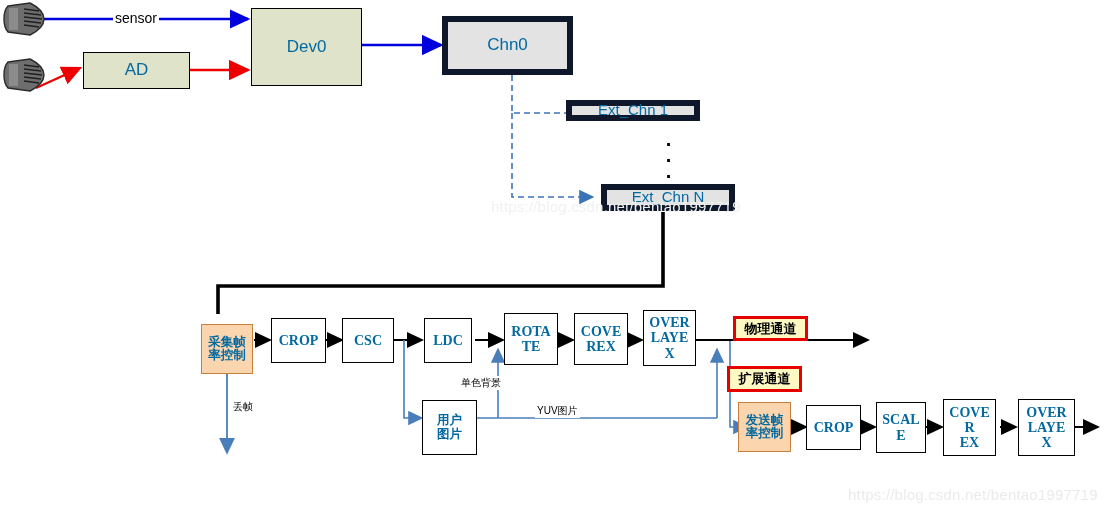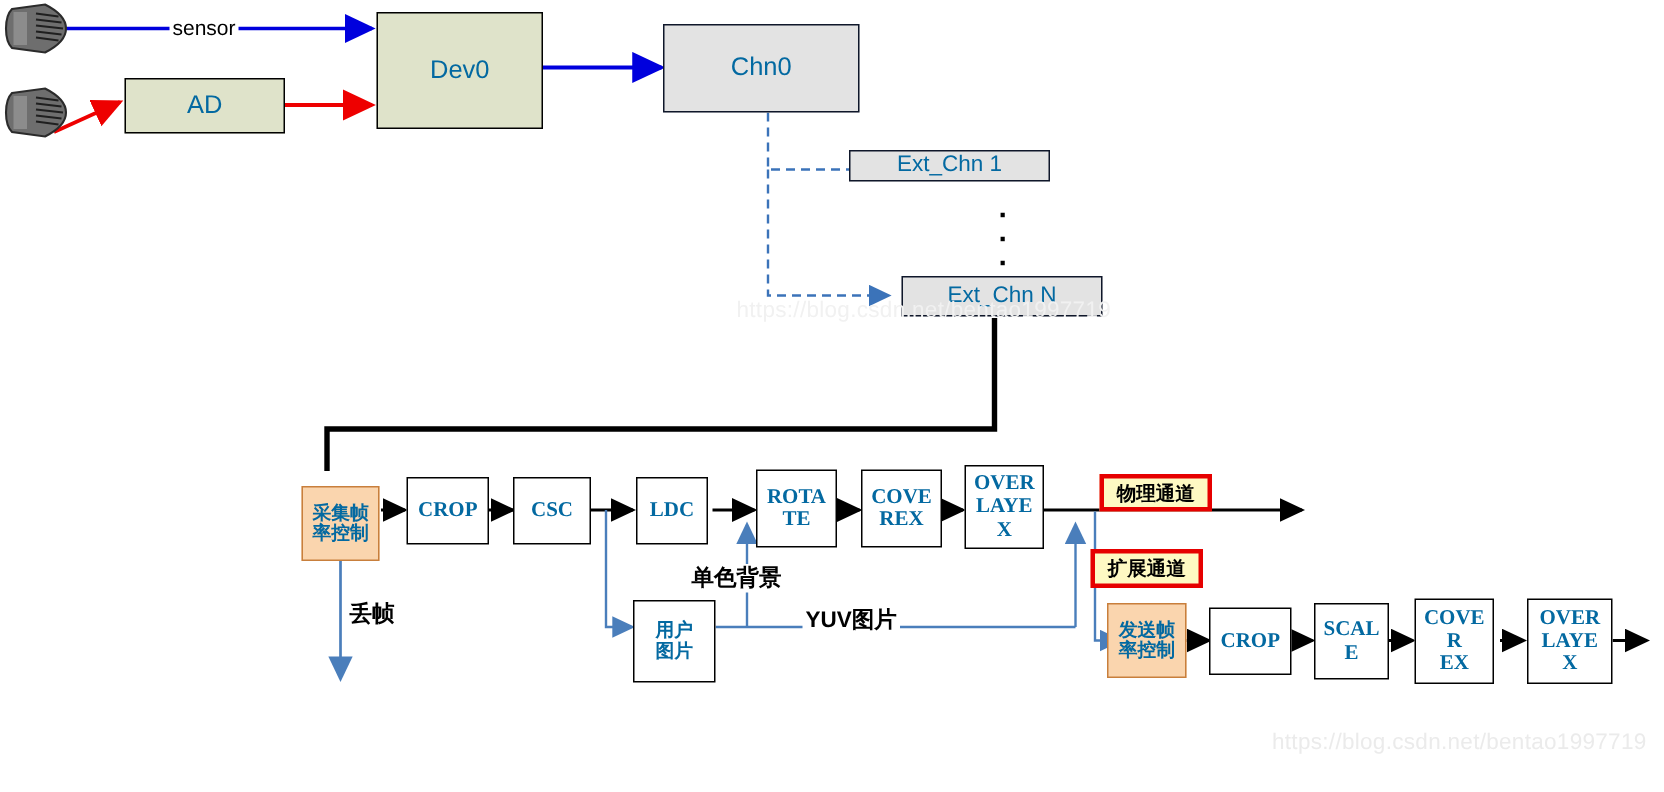--- a/index.html
+++ b/index.html
@@ -30,34 +30,34 @@
     align-items: center;
     justify-content: center;
     text-align: center;
     line-height: 1.08;
     color: #0369a1;
     background: #ffffff;
     border: 1.6px solid #000000;
   }
   .node span { display: block; width: 100%; }
   .fill-olive { background: #dfe3ca; border: 1px solid #000000; }
-  .fill-gray  { background: #e3e3e3; border: 1px solid #0f172a; }
+  .fill-gray  { background: #e3e3e3; border: 6px solid #0f172a; }
   .fill-orange{ background: #fad5ae; border: 1.4px solid #c87f3c; }
   .big-label  { font-size: 17px; }
   .proc       { font-size: 14px; font-weight: 700; font-family: "Liberation Serif", serif; }
   .cn-small   { font-size: 12.5px; font-weight: 700; }
   .extchn     { font-size: 15px; }
 
   .flat-label {
     position: absolute;
     color: #000000;
     white-space: nowrap;
   }
   .edge-label { font-size: 14px; background: #ffffff; padding: 0 2px; }
-  .cn-label   { font-size: 15px; font-weight: 700; background: #ffffff; padding: 0 2px; }
+  .cn-label   { font-size: 10px; font-weight: 400; background: #ffffff; padding: 0 2px; }
 
   .red-box {
     position: absolute;
     box-sizing: border-box;
     border: 3px solid #e60000;
     background: #fef9c3;
     display: flex;
     align-items: center;
     justify-content: center;
     font-size: 13px;

